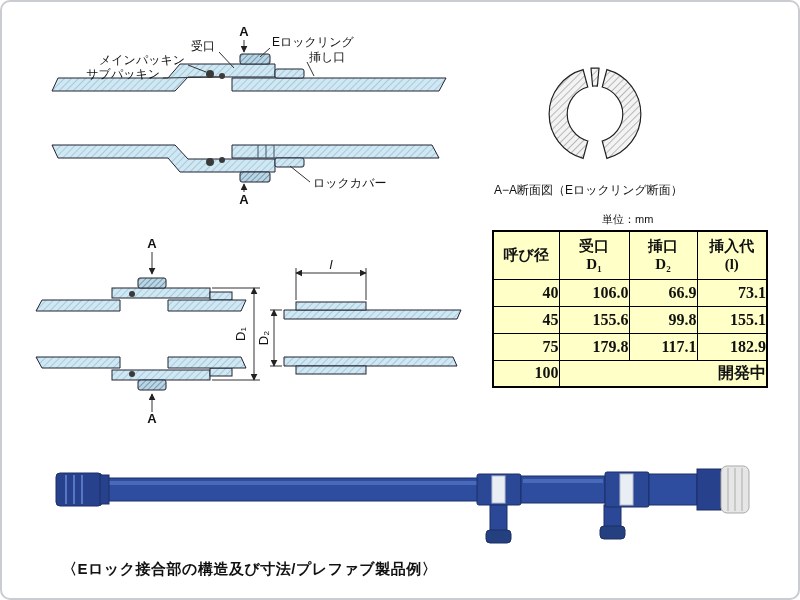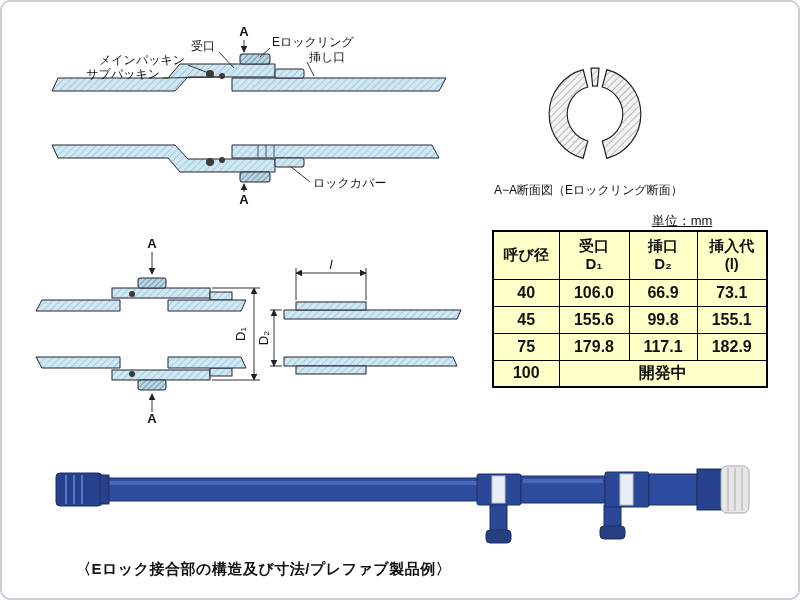--- a/index.html
+++ b/index.html
@@ -7,28 +7,28 @@
     font-family:"Liberation Sans","DejaVu Sans",sans-serif; color:#111; }
   .page { position:relative; width:800px; height:600px; background:#fff;
     border:2px solid #c9cdd1; border-radius:10px; overflow:hidden; }
   .abs { position:absolute; }
   svg text { font-family:"Liberation Sans","DejaVu Sans",sans-serif; fill:#111; }
   .dlabel { font-size:12px; }
   .alabel { font-size:13px; font-weight:bold; }
   .dimlabel { font-size:13px; }
   .ital { font-style:italic; }
   .section-caption { font-size:12px; }
-  .unit-label { font-size:13px; text-align:center;text-decoration:underline; }
+  .unit-label { font-size:11px; text-align:left; }
   table.dim { border-collapse:collapse; table-layout:fixed; width:274px;
-    background:#ffffc8; border:2px solid #000; }
+    background:#ffffc8; border:2px solid #000;font-family:Liberation Serif, serif; }
   table.dim th, table.dim td { border:1px solid #000; text-align:center;
     vertical-align:middle; padding:0; }
   table.dim th { font-size:15px; font-weight:bold; line-height:1.25; height:48px; }
-  table.dim td { font-size:16px; font-weight:bold; height:27px; }
-  .figure-caption { font-size:15px; font-weight:bold; letter-spacing:0.5px;margin-left:14px; }
+  table.dim td { font-size:16px; font-weight:bold; height:27px;text-align:right; }
+  .figure-caption { font-size:15px; font-weight:bold; letter-spacing:0.5px; }
 </style>
 </head>
 <body>
 
 <div class="page">
 
   <svg class="abs" style="left:20px; top:12px;" width="460" height="200" viewBox="0 0 460 200">
     <defs>
       <pattern id="hb1" width="5" height="5" patternUnits="userSpaceOnUse" patternTransform="rotate(45)">
         <rect width="5" height="5" fill="#cfe8f4"></rect>

